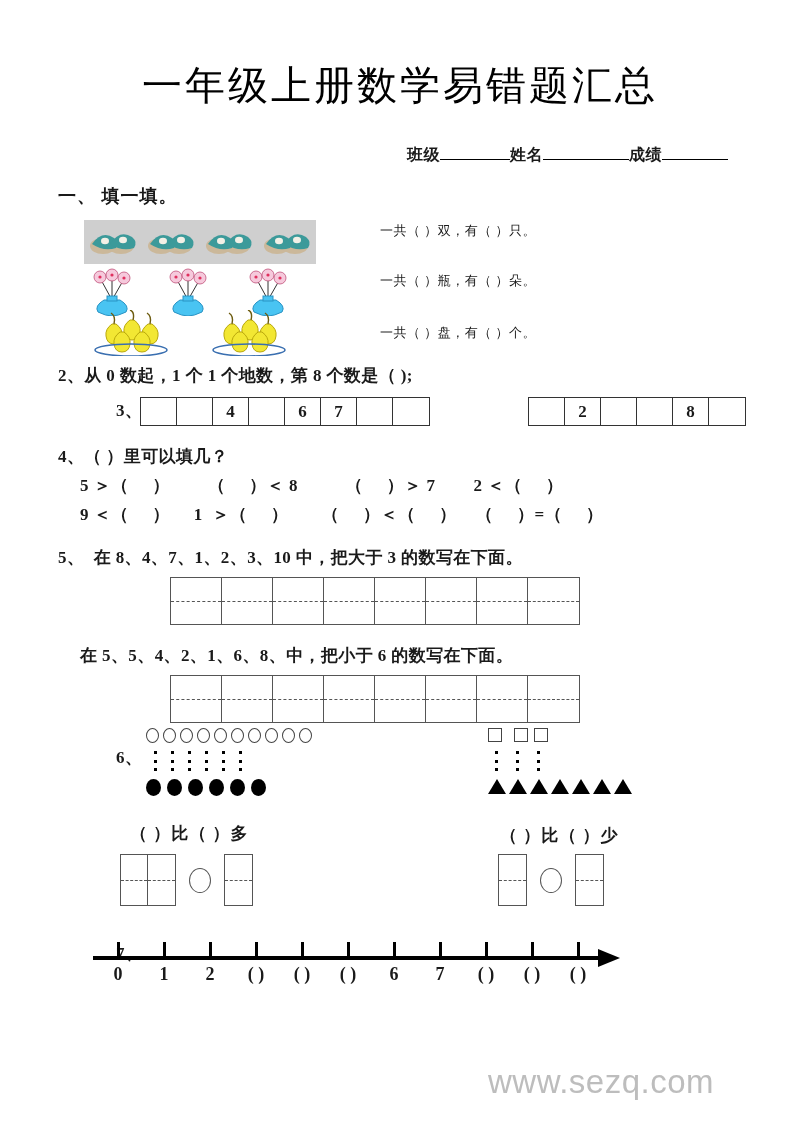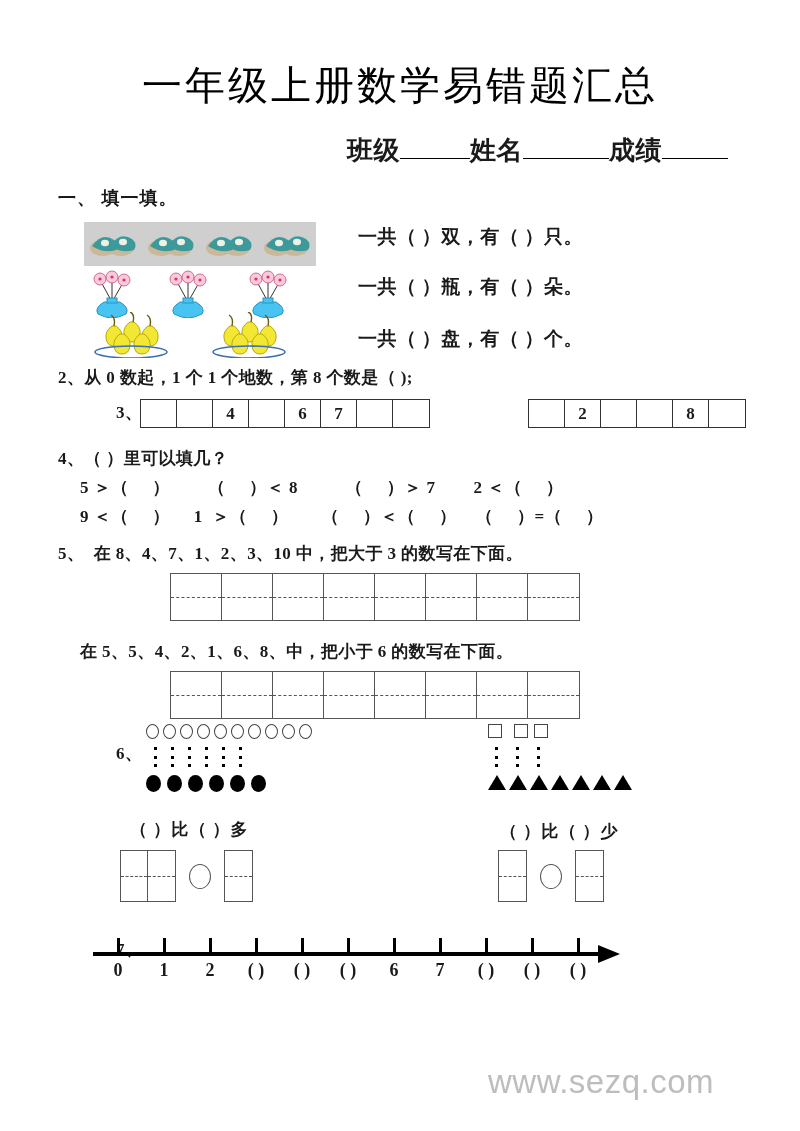--- a/index.html
+++ b/index.html
@@ -24,24 +24,24 @@
     text-align: center;
     font-size: 40px;
     letter-spacing: 3px;
     font-weight: 400;
     margin: 0;
     padding-top: 58px;
     font-family: "Liberation Serif", "DejaVu Serif", serif;
     color: #000;
   }
   .id-line {
-    margin-top: 20px;
+    margin-top: 32px;
     padding-right: 72px;
     text-align: right;
-    font-size: 26px;
+    font-size: 16px;
     font-weight: bold;
     letter-spacing: 0.5px;
   }
   .id-line .blank {
     display: inline-block;
     border-bottom: 1.6px solid #000;
     vertical-align: baseline;
   }
   .b-short { width: 70px; }
   .b-mid   { width: 86px; }
@@ -80,23 +80,23 @@
     align-items: center;
     justify-content: space-around;
   }
   .shoe-pair {
     position: relative;
     width: 50px;
     height: 36px;
   }
   .q1-text {
     position: absolute;
-    left: 358px;
-    font-size: 19px;
-    font-weight: bold;
+    left: 380px;
+    font-size: 13px;
+    font-weight: normal;
     letter-spacing: 0.5px;
     white-space: nowrap;
   }
   .q1-text.l1 { top: 8px; }
   .q1-text.l2 { top: 58px; }
   .q1-text.l3 { top: 110px; text-align: right; }
 
   .vase-row {
     position: absolute;
     left: 84px;
@@ -490,21 +490,21 @@
       </div>
     </div>
   </div>
 
   <div class="q" style="margin-top:2px;">
     <span>4、</span><span>（  ）里可以填几？</span>
   </div>
   <div class="ineq-row">5 ＞（     ）        （     ）＜ 8          （     ）＞ 7        2 ＜（     ）</div>
   <div class="ineq-row">9 ＜（     ）     1  ＞（     ）       （     ）＜（     ）    （     ）=（     ）</div>
 
-  <div class="q" style="margin-top:14px;">
+  <div class="q" style="margin-top:20px;">
     <span>5、</span>&nbsp;&nbsp;<span>在 8、4、7、1、2、3、10 中，把大于 3 的数写在下面。</span>
   </div>
   <div style="margin-left:170px;margin-top:8px;">
     <div class="tianzi">
       <div class="cell"></div>
       <div class="cell"></div>
       <div class="cell"></div>
       <div class="cell"></div>
       <div class="cell"></div>
       <div class="cell"></div>

